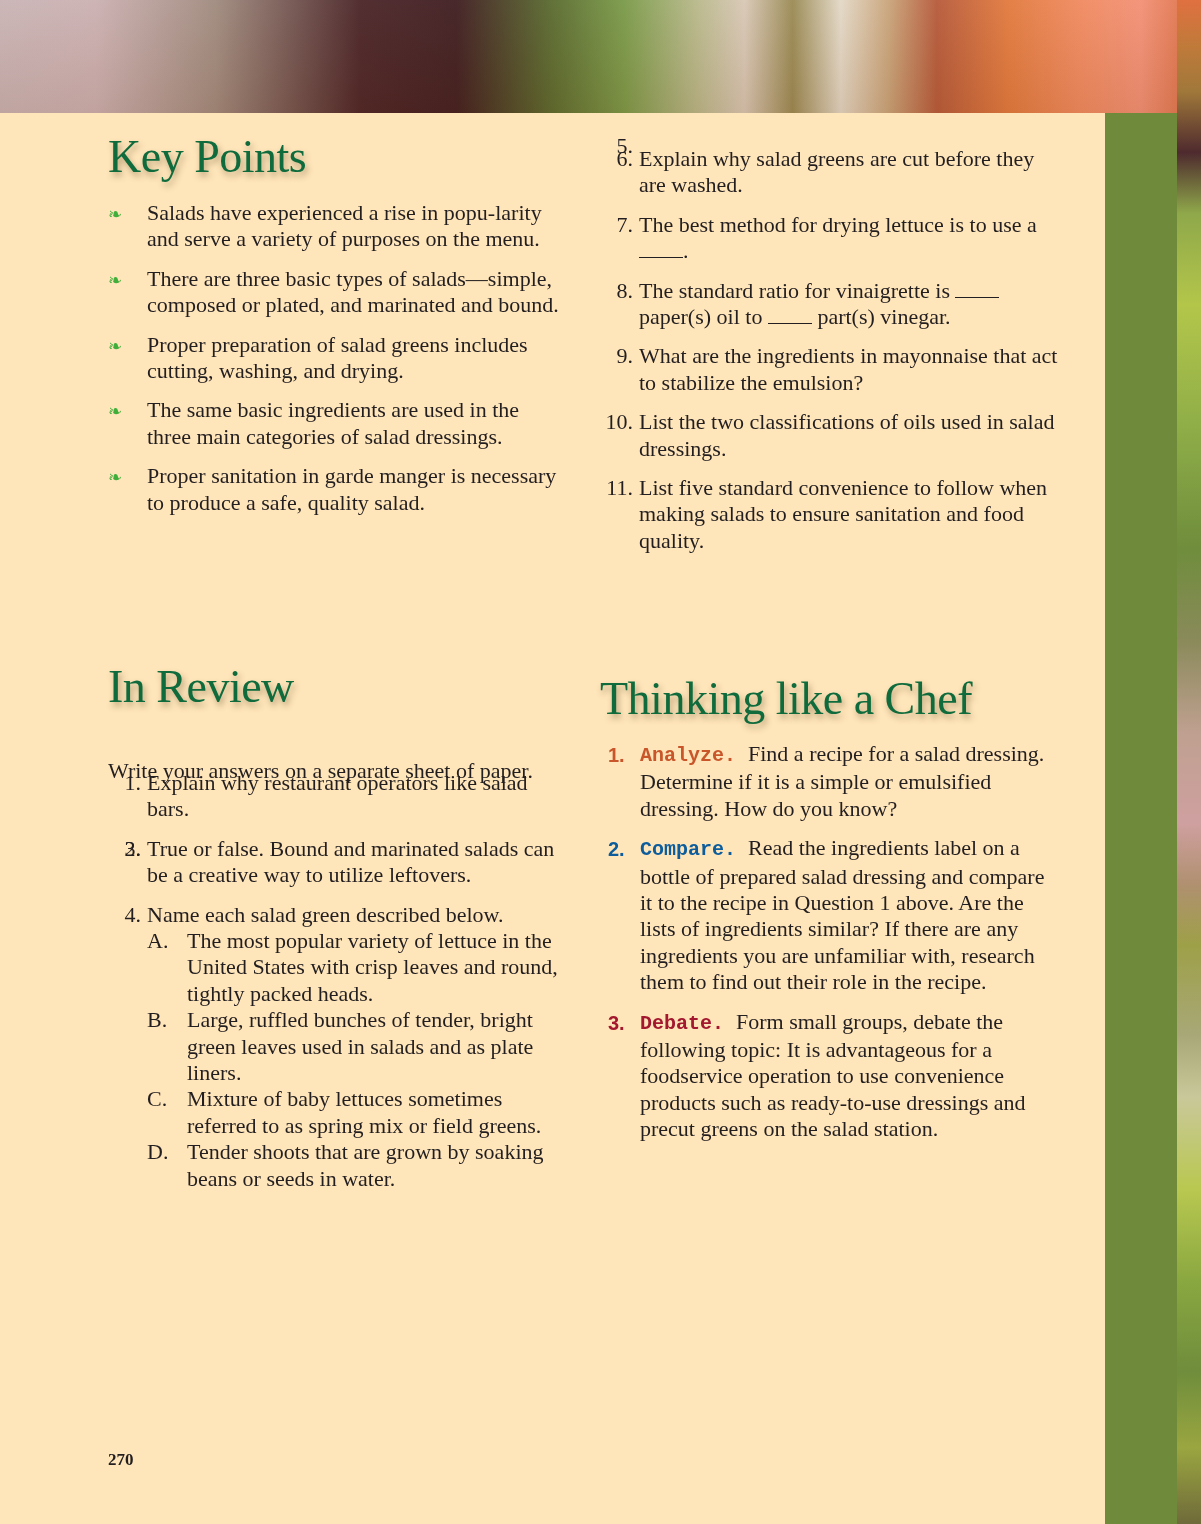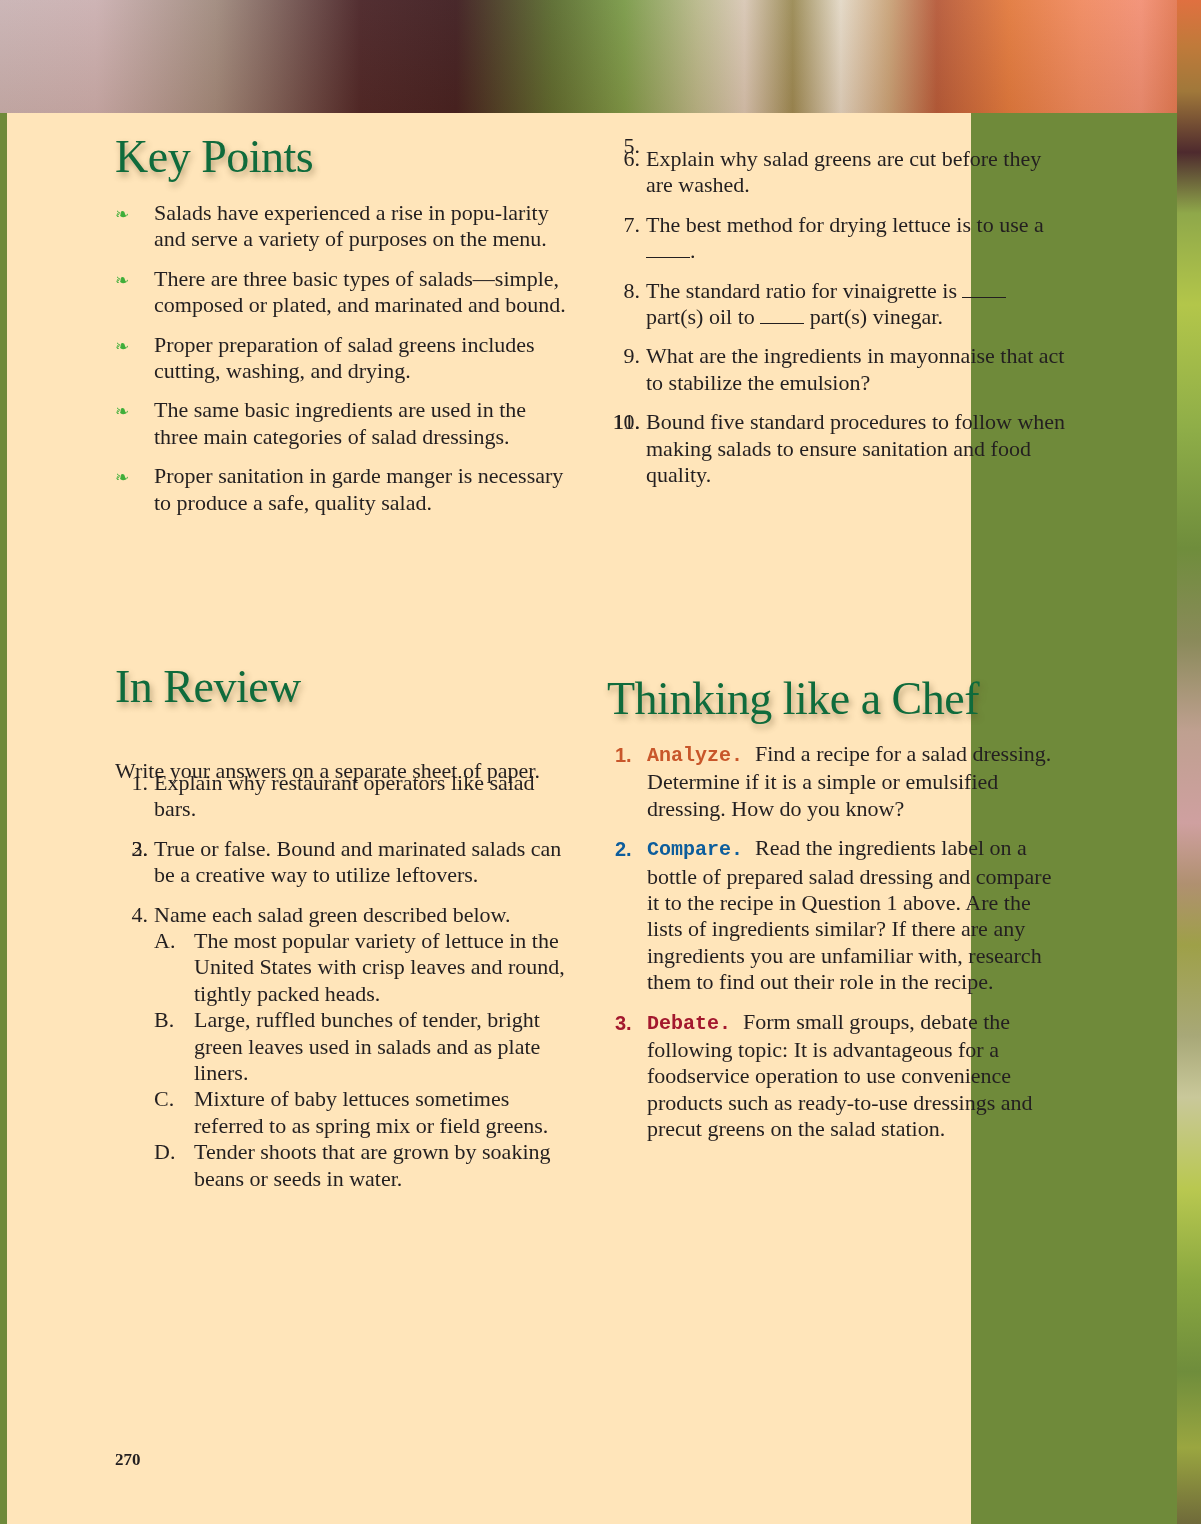--- a/index.html
+++ b/index.html
@@ -25,21 +25,21 @@
   }
   .photo-right {
     position: absolute; right: 0; top: 0; width: 24px; height: 1524px;
     background: linear-gradient(180deg,
       #e07040 0%, #c07a3a 3%, #a0783a 6%, #4e2a2e 10%, #8fa84a 14%,
       #b3c64a 20%, #8fae48 28%, #6f8d3c 36%, #8a8a5a 42%, #bfa090 48%,
       #cfa0a0 54%, #b09070 58%, #9ea048 62%, #a8a878 68%, #c9c89a 72%,
       #b9c850 78%, #8aa840 84%, #6f8d3c 90%, #9aa640 95%, #6f6a3a 100%);
   }
   .page {
-    position: absolute; left: 7px; top: 113px; width: 964px; height: 1411px;
+    position: absolute; left: 0; top: 113px; width: 1105px; height: 1411px;
     background: #ffe5ba;
   }
   .col { position: absolute; }
   .col-left { left: 108px; top: 0; width: 460px; }
   .col-right { left: 600px; top: 0; width: 460px; }
 
   .heading {
     font-family: "Liberation Serif", "DejaVu Serif", serif;
     color: #0f6b3c;
     font-weight: normal;
@@ -179,32 +179,33 @@
       <li class="q-item">
         <span class="q-num">6.</span>
         <span>Explain why salad greens are cut before they are washed.</span>
       </li>
       <li class="q-item">
         <span class="q-num">7.</span>
         <span>The best method for drying lettuce is to use a </span><span class="blank"></span><span>.</span>
       </li>
       <li class="q-item">
         <span class="q-num">8.</span>
-        <span>The standard ratio for vinaigrette is </span><span class="blank"></span><span> part(s) oil to </span><span class="blank"></span><span> part(s) vinegar.</span>
+        <span>The standard ratio for vinaigrette is </span><span class="blank"></span><span> paper(s) oil to </span><span class="blank"></span><span> part(s) vinegar.</span>
       </li>
       <li class="q-item">
         <span class="q-num">9.</span>
         <span>What are the ingredients in mayonnaise that act to stabilize the emulsion?</span>
       </li>
       <li class="q-item">
         <span class="q-num">10.</span>
+        <span>List the two classifications of oils used in salad dressings.</span>
       </li>
       <li class="q-item">
         <span class="q-num">11.</span>
-        <span>Bound five standard procedures to follow when making salads to ensure sanitation and food quality.</span>
+        <span>List five standard convenience to follow when making salads to ensure sanitation and food quality.</span>
       </li>
     </ol>
 
     <h2 class="heading h-chef">Thinking like a Chef</h2>
 
     <ol class="chef-list body-text">
       <li class="chef-item">
         <span class="chef-num c-analyze">1.</span>
         <span class="chef-label c-analyze">Analyze.</span><span>Find a recipe for a salad dressing. Determine if it is a simple or emulsified dressing. How do you know?</span>
       </li>

